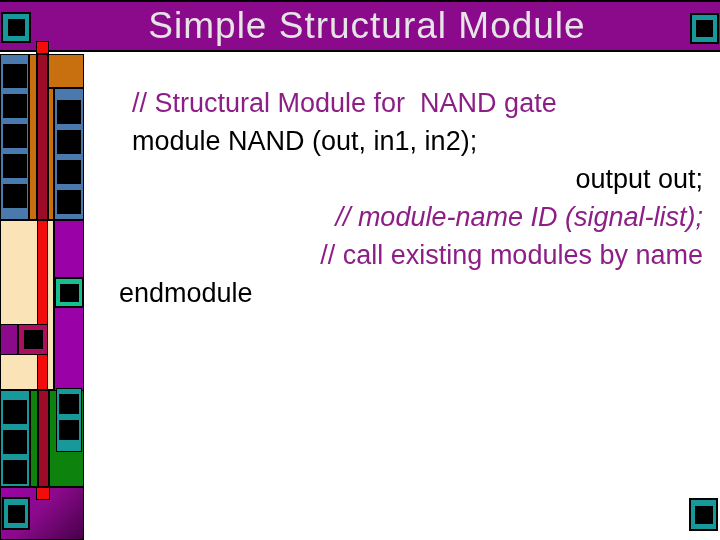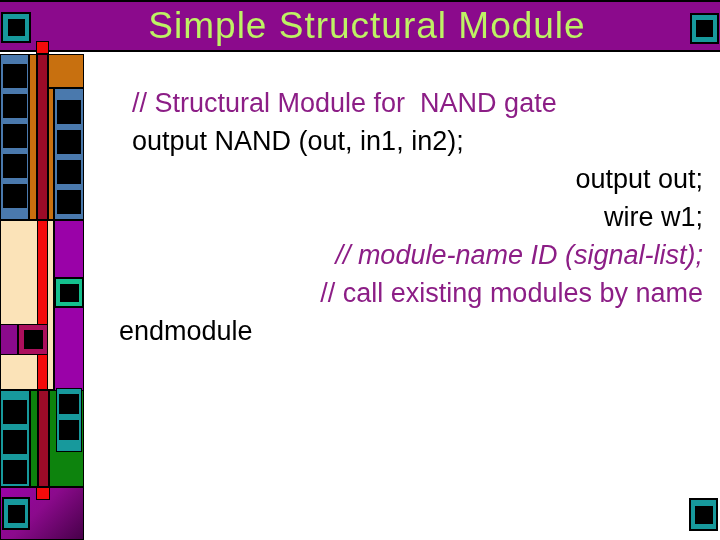--- a/index.html
+++ b/index.html
@@ -6,21 +6,21 @@
   .slide{position:relative;width:720px;height:540px;background:#ffffff;overflow:hidden;
          font-family:"Liberation Sans", sans-serif;}
   .abs{position:absolute;box-sizing:border-box;}
   .b1{border:1px solid #000;}
   .b2{border:2px solid #000;}
 
   
   .titlebar{left:0;top:2;width:720px;height:52px;background:#8B0A8C;
             border-top:2px solid #000;border-bottom:2px solid #000;
             display:flex;align-items:center;justify-content:center;}
-  .title-text{color:#bef264;font-size:37px;letter-spacing:1px;padding-left:14px;white-space:pre;}
+  .title-text{color:#e5e5e5;font-size:37px;letter-spacing:1px;padding-left:14px;white-space:pre;}
 
   
   .teal-sq{background:#17999C;display:flex;align-items:center;justify-content:center;}
   .emerald-sq{background:#14C08D;display:flex;align-items:center;justify-content:center;}
   .magenta-sq{background:#AC0F5C;display:flex;align-items:center;justify-content:center;}
   .inner-black{background:#000;}
 
   
   .blue-col{background:#4A79AD;display:flex;flex-direction:column;align-items:center;gap:6px;}
   .teal-col{background:#17999C;display:flex;flex-direction:column;align-items:center;gap:6px;}
@@ -103,21 +103,20 @@
   </div>
   <div class="abs teal-sq b2" style="left:690px;top:13px;width:29px;height:31px;z-index:3;">
     <div class="inner-black" style="width:17px;height:17px;"></div>
   </div>
   <div class="abs teal-sq b2" style="left:689px;top:498px;width:29px;height:33px;z-index:3;">
     <div class="inner-black" style="width:18px;height:18px;"></div>
   </div>
 
   <div class="abs code-block">
     <div class="code-line cm pl">// Structural Module for  NAND gate</div>
-    <div class="code-line pl">output NAND (out, in1, in2);</div>
+    <div class="code-line pl">module NAND (out, in1, in2);</div>
     <div class="code-line ind">output out;</div>
-    <div class="code-line ind">wire w1;</div>
     <div class="code-line cm ind it">// module-name ID (signal-list);</div>
     <div class="code-line cm ind">// call existing modules by name</div>
     <div class="code-line">endmodule</div>
   </div>
 
 </div>
 
 </body></html>

